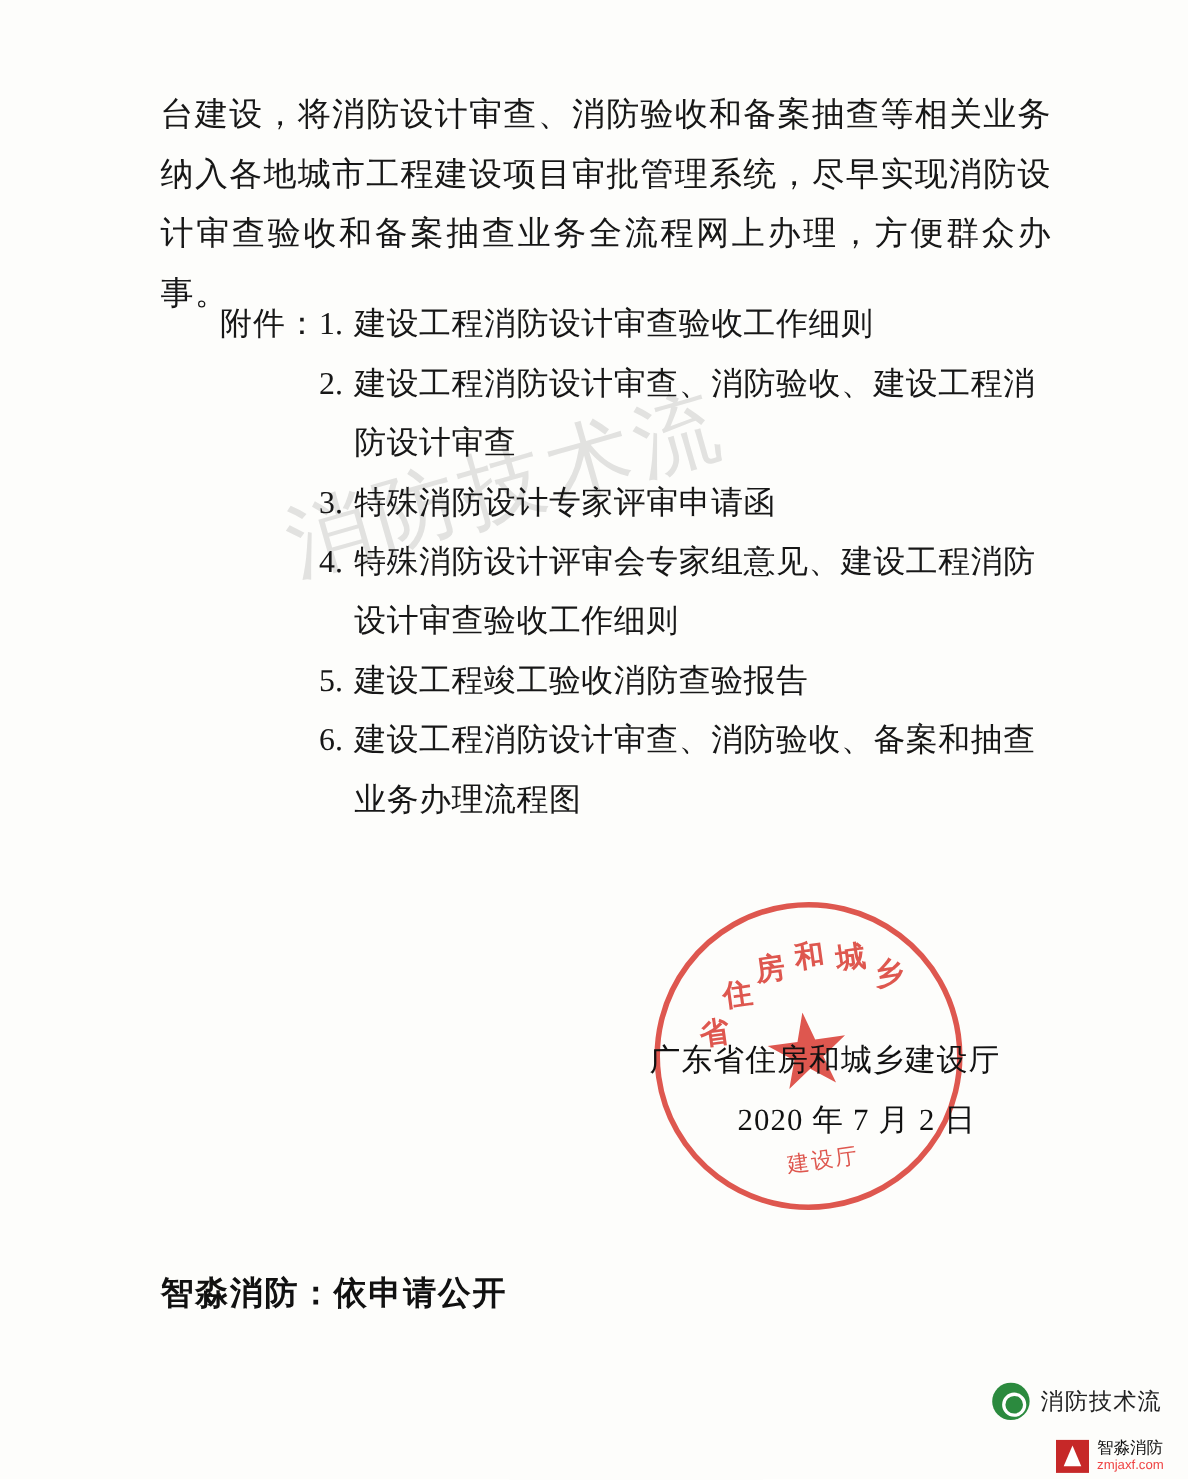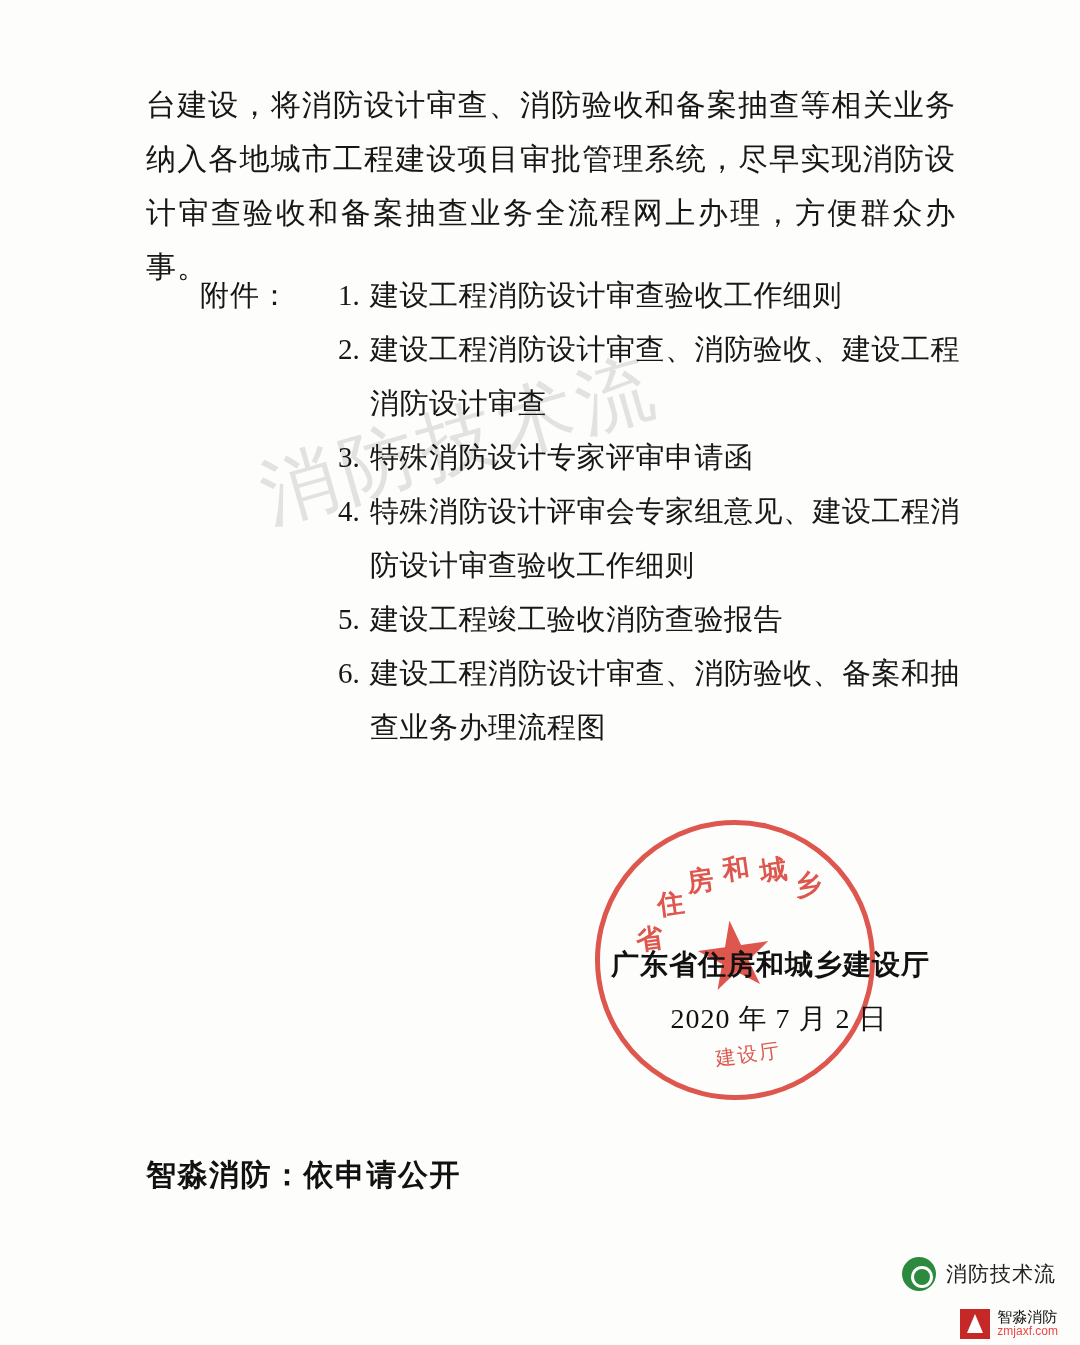--- a/index.html
+++ b/index.html
@@ -41,21 +41,20 @@
     left: 200px;
     top: 268px;
     width: 770px;
     font-size: 29px;
     line-height: 54px;
     color: #171717;
   }
   .attach-row {
     display: flex;
     align-items: flex-start;
-    gap: 48px;
   }
   .attach-label {
     flex: 0 0 auto;
     white-space: nowrap;
     letter-spacing: 1px;
   }
   .attach-list {
     flex: 1 1 auto;
   }
   .attach-item {
@@ -76,21 +75,21 @@
   .signature {
     position: absolute;
     left: 570px;
     top: 938px;
     width: 360px;
     font-size: 28px;
     line-height: 54px;
     color: #111;
     letter-spacing: 1px;
   }
-  .sig-org { text-align: right; font-weight: bold; }
+  .sig-org { text-align: center; }
   .sig-date { text-align: center; padding-left: 58px; }
 
   
   .seal {
     position: absolute;
     left: 595px;
     top: 820px;
     width: 270px;
     height: 270px;
     border-radius: 50%;

